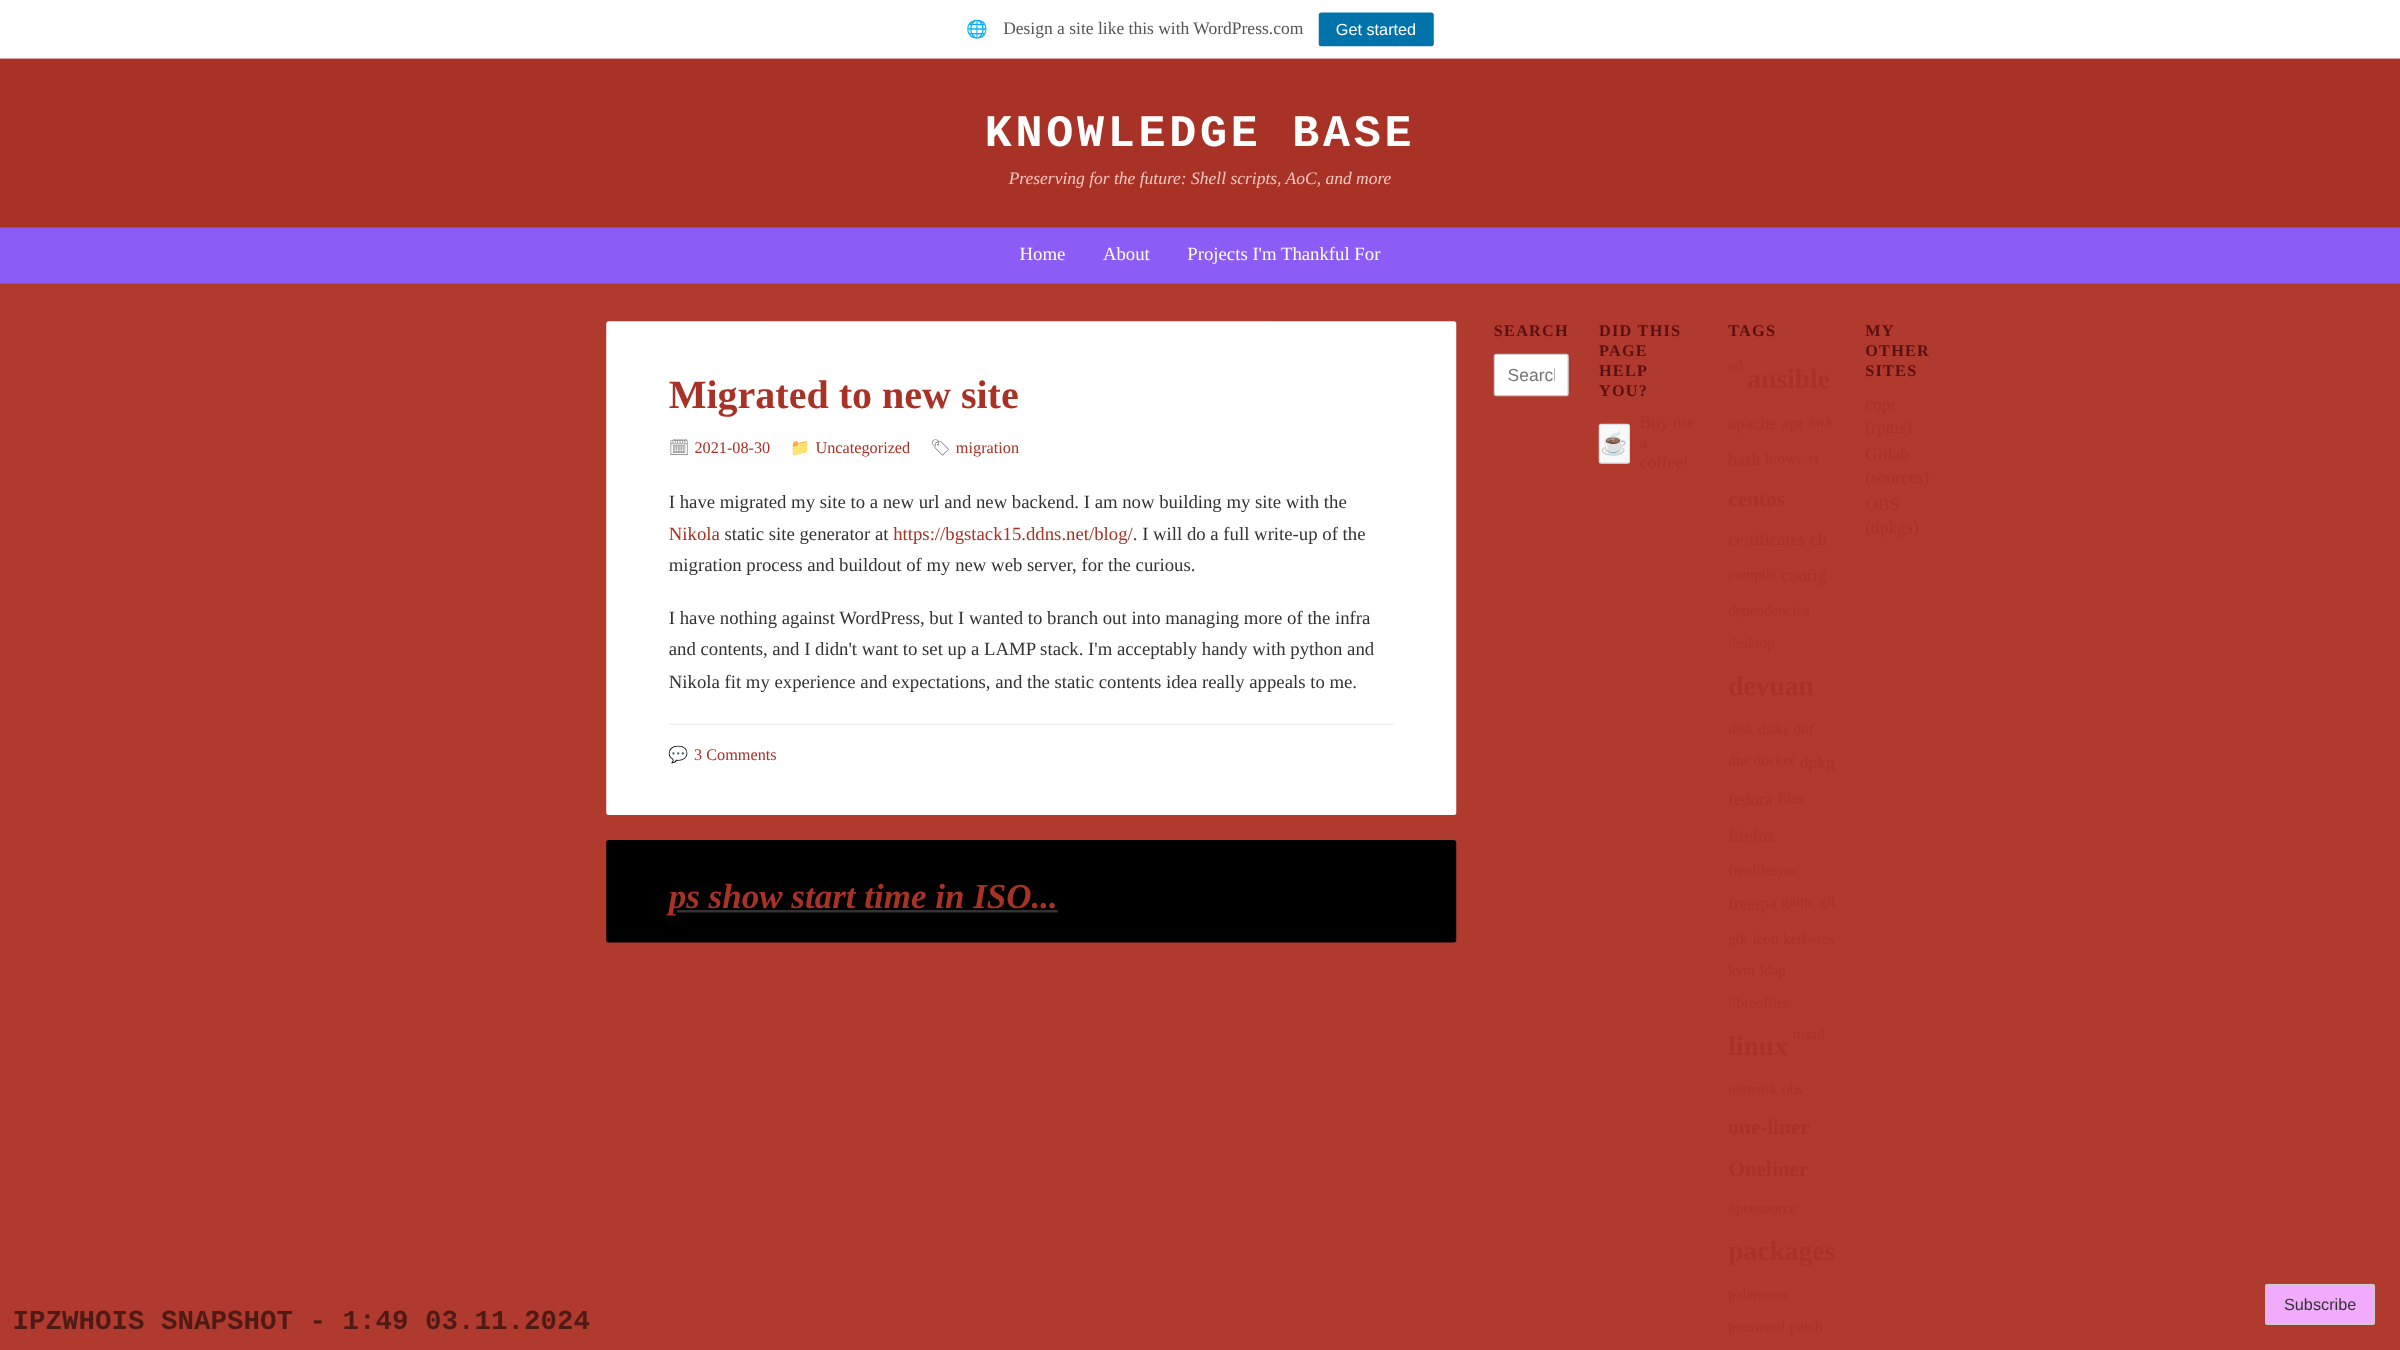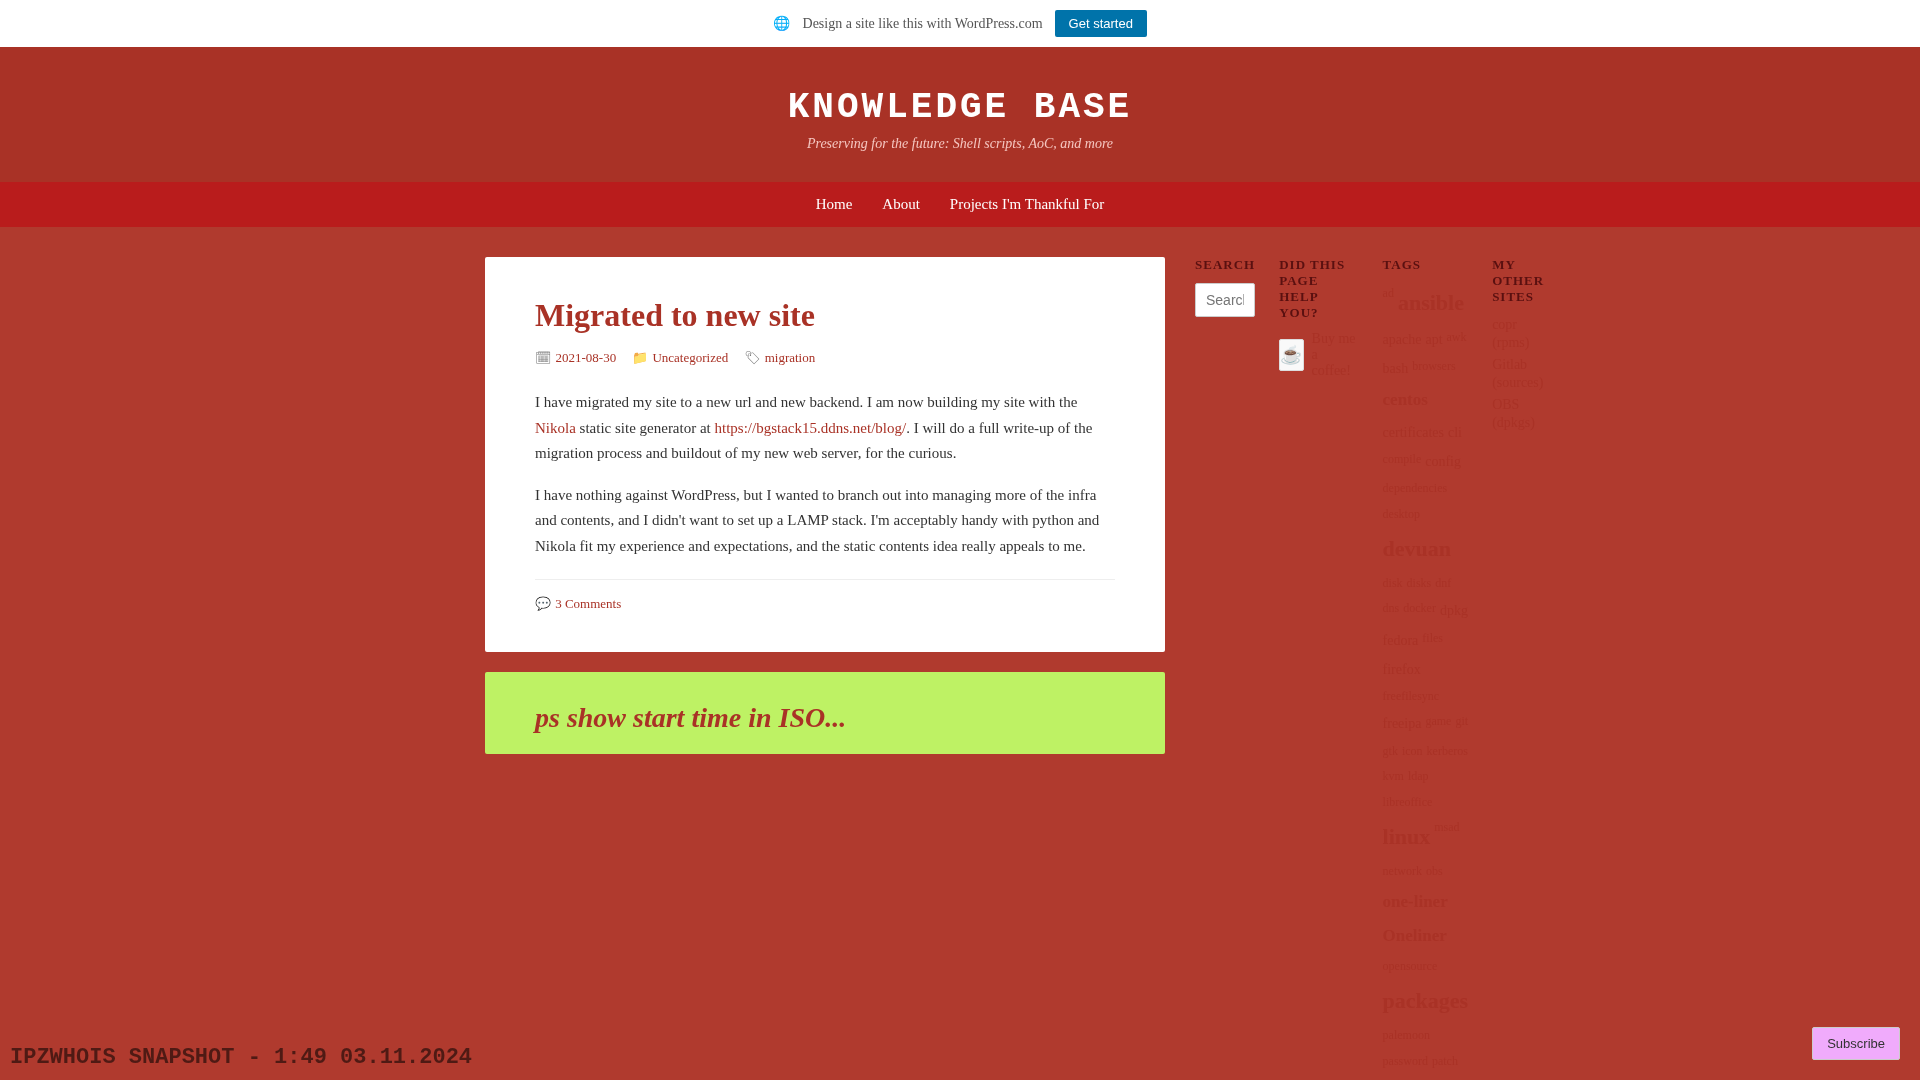--- a/index.html
+++ b/index.html
@@ -42,21 +42,21 @@
     }
     .site-tagline {
       font-size: 14px;
       color: #f5c6c0;
       margin-top: 8px;
       font-style: italic;
     }
 
     
     .site-nav {
-      background: #b91c1c;
+      background: #8b5cf6;
       display: flex;
       justify-content: center;
       gap: 30px;
       padding: 14px 20px;
     }
     .site-nav a {
       color: #fff;
       text-decoration: none;
       font-size: 15px;
     }
@@ -127,23 +127,24 @@
     .comments-link {
       color: #a93226;
       text-decoration: none;
       display: flex;
       align-items: center;
       gap: 4px;
     }
 
     
     .post-preview {
-      background: #bef264;
+      background: #000000;
       padding: 30px 50px 20px;
       border-radius: 2px;
+      text-decoration: underline;
     }
     .post-preview-title {
       font-size: 28px;
       font-weight: bold;
       color: #a93226;
       font-style: italic;
     }
 
     
     .sidebar {

